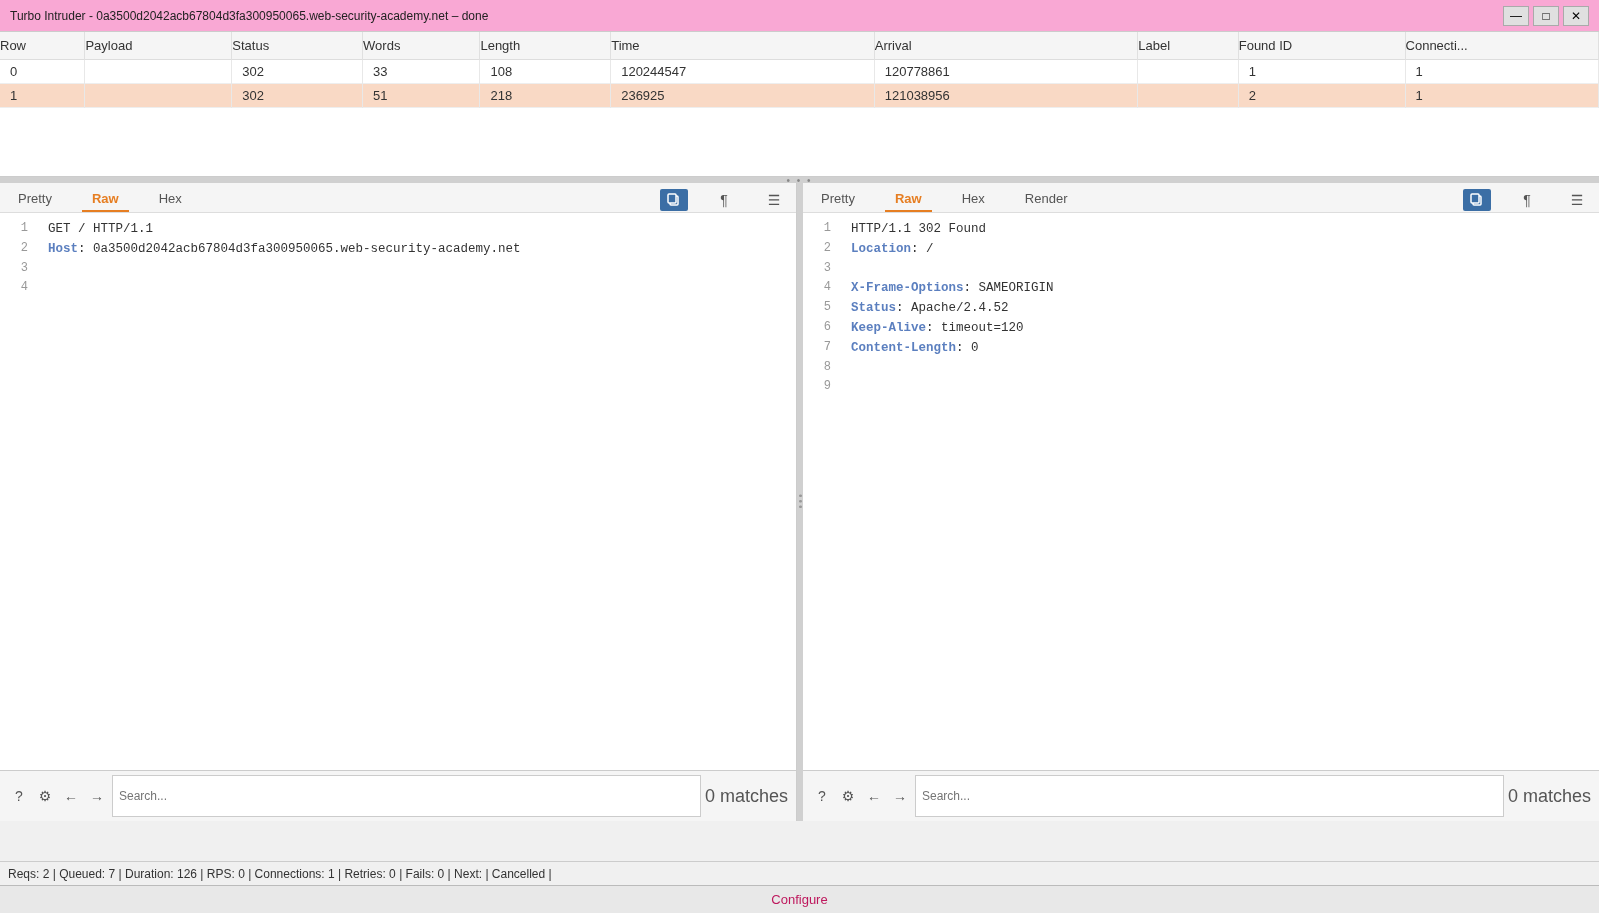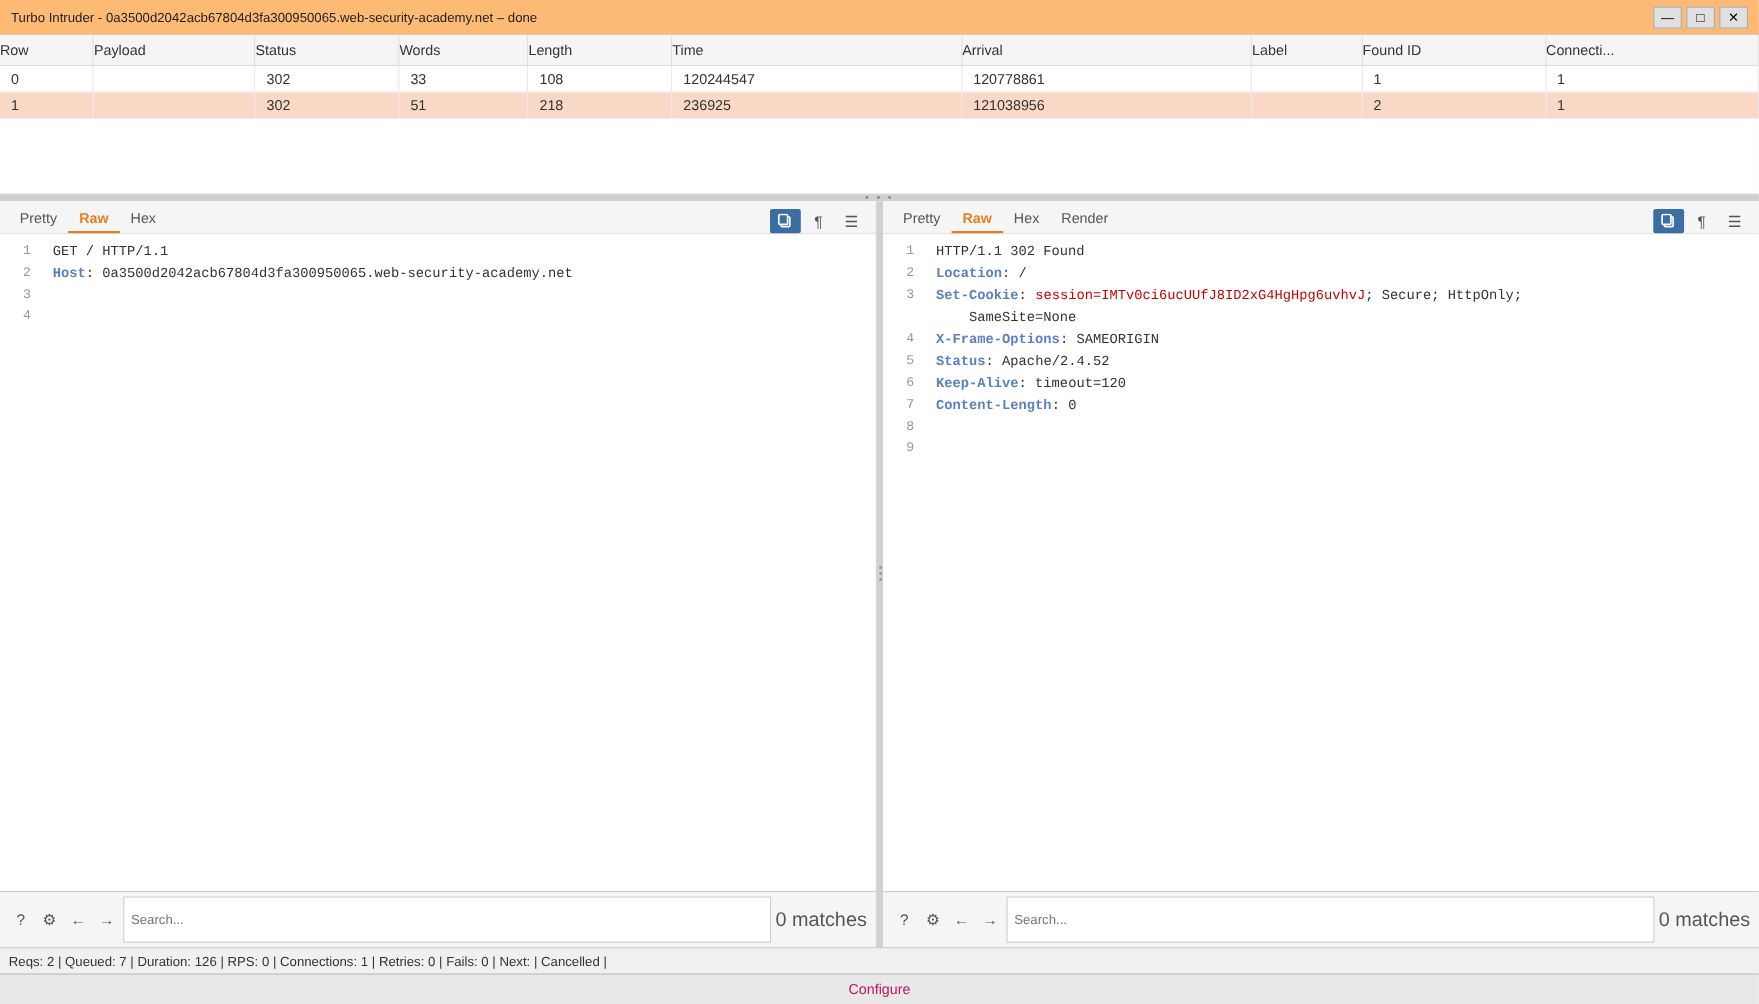--- a/index.html
+++ b/index.html
@@ -9,21 +9,21 @@
       background: #f0f0f0;
       width: 1599px;
       height: 913px;
       overflow: hidden;
       display: flex;
       flex-direction: column;
     }
 
     
     .title-bar {
-      background: #fdba74;
+      background: #f9a8d4;
       height: 32px;
       display: flex;
       align-items: center;
       padding: 0 10px;
       border-bottom: 1px solid #ccc;
       flex-shrink: 0;
     }
     .title-bar-text {
       flex: 1;
       font-size: 12px;
@@ -119,26 +119,26 @@
       flex: 1;
       display: flex;
       flex-direction: column;
       background: #fff;
       min-width: 0;
     }
 
     
     .panel-tabs {
       display: flex;
-      align-items: flex-end;
+      align-items: center;
       padding: 4px 8px 0 8px;
       background: #f5f5f5;
       border-bottom: 1px solid #ddd;
       flex-shrink: 0;
-      gap: 0;
+      gap: 20px;
     }
     .tab-btn {
       padding: 4px 10px;
       font-size: 13px;
       cursor: pointer;
       color: #555;
       border: none;
       background: transparent;
       border-bottom: 2px solid transparent;
     }
@@ -255,20 +255,21 @@
     .status-bar {
       background: #f0f0f0;
       border-top: 1px solid #ccc;
       height: 24px;
       display: flex;
       align-items: center;
       padding: 0 8px;
       font-size: 12px;
       color: #333;
       flex-shrink: 0;
+      margin-top: 40px;
     }
 
     
     .configure-bar {
       background: #e8e8e8;
       height: 28px;
       display: flex;
       align-items: center;
       justify-content: center;
       border-top: 1px solid #bbb;
@@ -415,21 +416,20 @@
     <div class="code-line">
           <span class="code-line-num">1</span>
           <span class="code-line-content">HTTP/1.1 302 Found</span>
         </div>
         <div class="code-line">
           <span class="code-line-num">2</span>
           <span class="code-line-content"><span class="code-key">Location</span>: /</span>
         </div>
         <div class="code-line">
           <span class="code-line-num">3</span>
-          <span class="code-line-content"><span class="code-key">Set-Cookie</span>: <span class="code-red">session=IMTv0ci6ucUUfJ8ID2xG4HgHpg6uvhvJ</span>; Secure; HttpOnly;<br>&nbsp;&nbsp;&nbsp;&nbsp;SameSite=None</span>
         </div>
         <div class="code-line">
           <span class="code-line-num">4</span>
           <span class="code-line-content"><span class="code-key">X-Frame-Options</span>: SAMEORIGIN</span>
         </div>
         <div class="code-line">
           <span class="code-line-num">5</span>
           <span class="code-line-content"><span class="code-key">Status</span>: Apache/2.4.52</span>
         </div>
         <div class="code-line">

